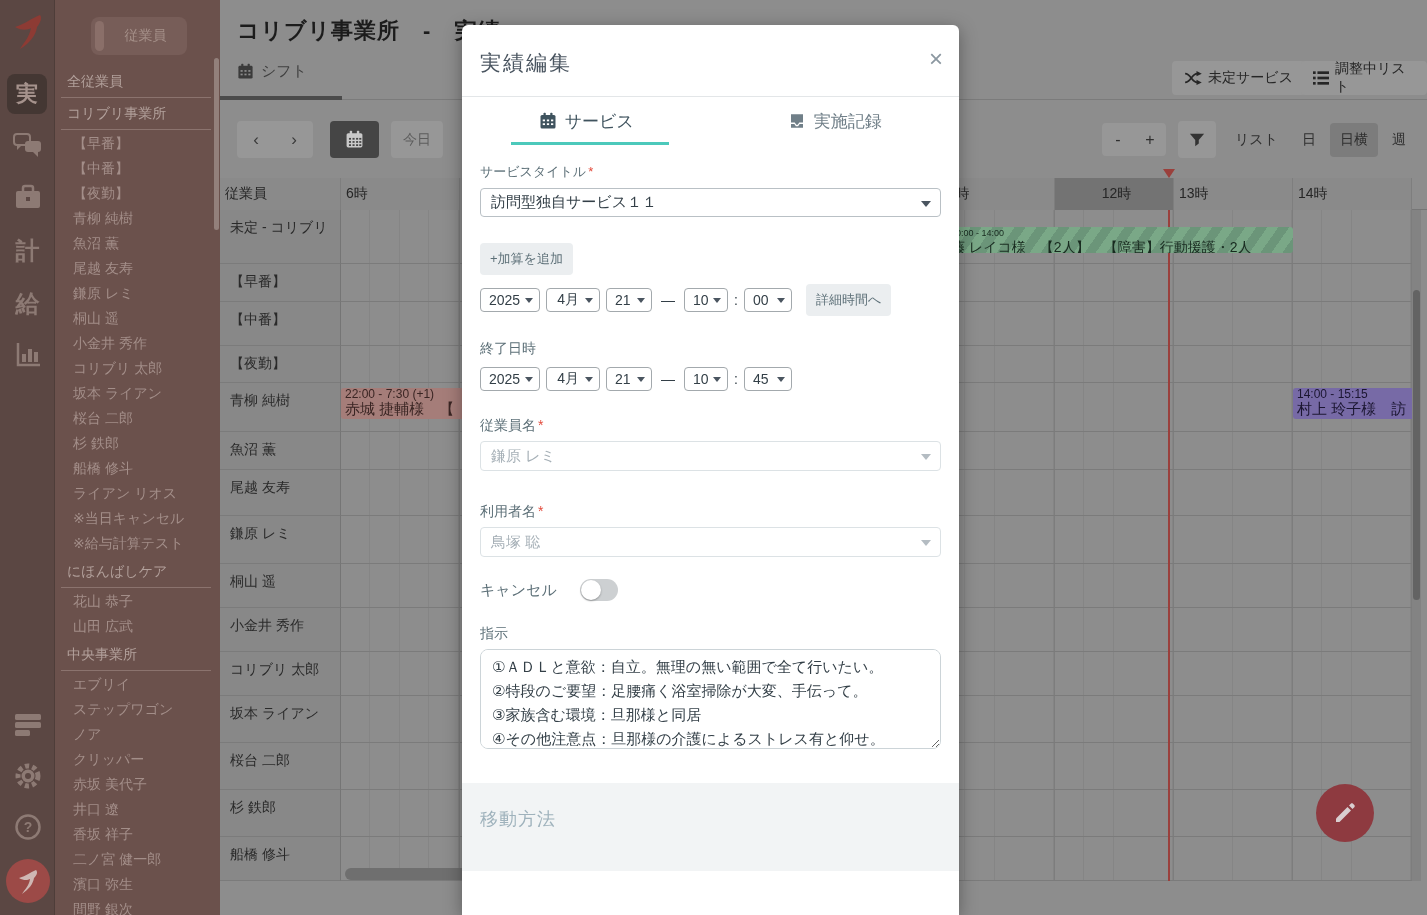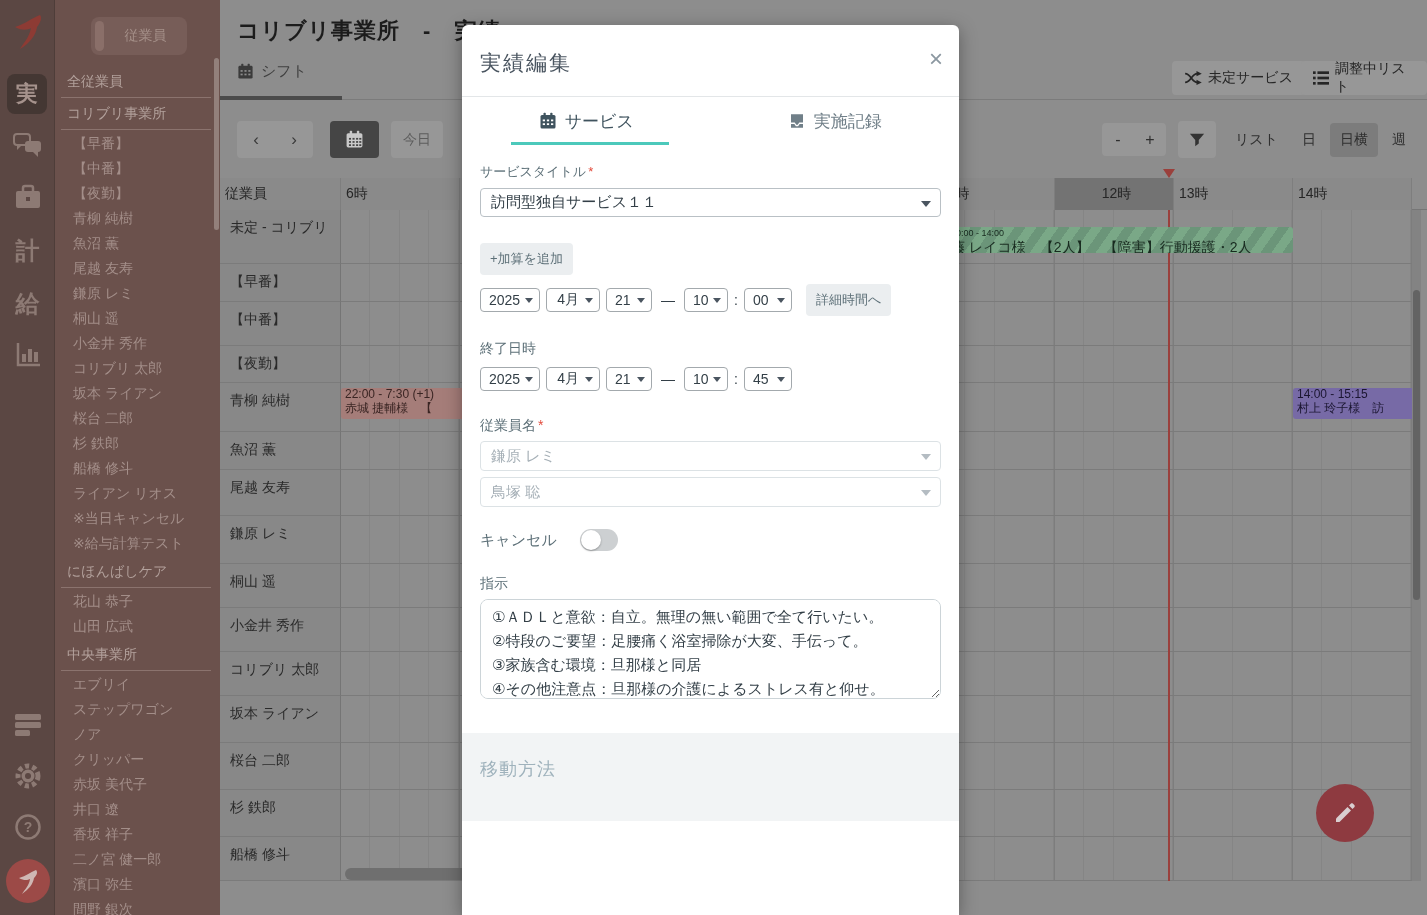--- a/index.html
+++ b/index.html
@@ -49,21 +49,21 @@
   .view-opt.active { background:#7c7c7c; }
 
   
   #grid { position:absolute; left:0; top:178px; width:1207px; height:703px; background:#8d8d8d; }
   .g-hrow { position:absolute; left:0; top:0; height:32px; width:1207px; border-bottom:1px solid #767676; }
   .g-hcell { position:absolute; top:0; height:32px; font-size:14px; color:#262626; padding:7px 0 0 5px; border-right:1px solid #7e7e7e; }
   .g-row-label { position:absolute; width:121px; background:#888888; border-right:1px solid #757575; border-bottom:1px solid #7b7b7b; font-size:14px; color:#2a2a2a; padding:9px 8px 0 10px; white-space:nowrap; overflow:hidden; }
   .g-cell { position:absolute; border-right:1px solid #7d7d7d; border-bottom:1px solid #7b7b7b; background-image:repeating-linear-gradient(90deg, transparent 0, transparent 28.5px, #858585 28.5px, #858585 29.5px); }
   .event { position:absolute; border-radius:3px; overflow:hidden; padding:1px 4px; cursor:pointer; z-index:2; }
   .event .ev-time { font-size:12px; line-height:11px; white-space:nowrap; }
-  .event .ev-title { font-size:12px; line-height:17px; white-space:nowrap; }
+  .event .ev-title { font-size:15px; line-height:17px; white-space:nowrap; }
   .ev-green { background:repeating-linear-gradient(125deg,#6b9579 0 9px,#7aa887 9px 18px); color:#182a1f; }
   .ev-pink { background:#a57d79; color:#3a2523; }
   .ev-purple { background:#776aa6; color:#1b1631; border-top-right-radius:0; border-bottom-right-radius:0; }
   #time-marker-line { position:absolute; top:32px; width:2px; background:#9a403c; z-index:1; }
   #time-marker-tri { position:absolute; top:-9px; width:0; height:0; border-left:6px solid transparent; border-right:6px solid transparent; border-top:9px solid #9a403c; z-index:1; }
 
   
   #fab { position:absolute; left:1316px; top:784px; width:58px; height:58px; border-radius:50%; background:#8e3a40; display:flex; align-items:center; justify-content:center; z-index:4; cursor:pointer; }
 
   
@@ -569,20 +569,21 @@
         <div class="sel small" style="width:48px;">
             <span>45</span>
           </div>
       </div>
 
       <div class="m-label" style="margin-top:26px;font-size:14px;"><span>従業員名</span><span class="req">*</span></div>
       <div class="sel disabled" style="margin-top:6px;height:30px;">
           <span>鎌原 レミ</span>
         </div>
 
+      <div class="m-label" style="margin-top:32px;font-size:14px;"><span>利用者名</span><span class="req">*</span></div>
       <div class="sel disabled" style="margin-top:6px;height:30px;">
           <span>鳥塚 聡</span>
         </div>
 
 
       <div class="inline-row" style="margin-top:22px;">
         <div class="m-label">キャンセル</div>
         <div class="switch">
             <div class="knob"></div>
           </div>

